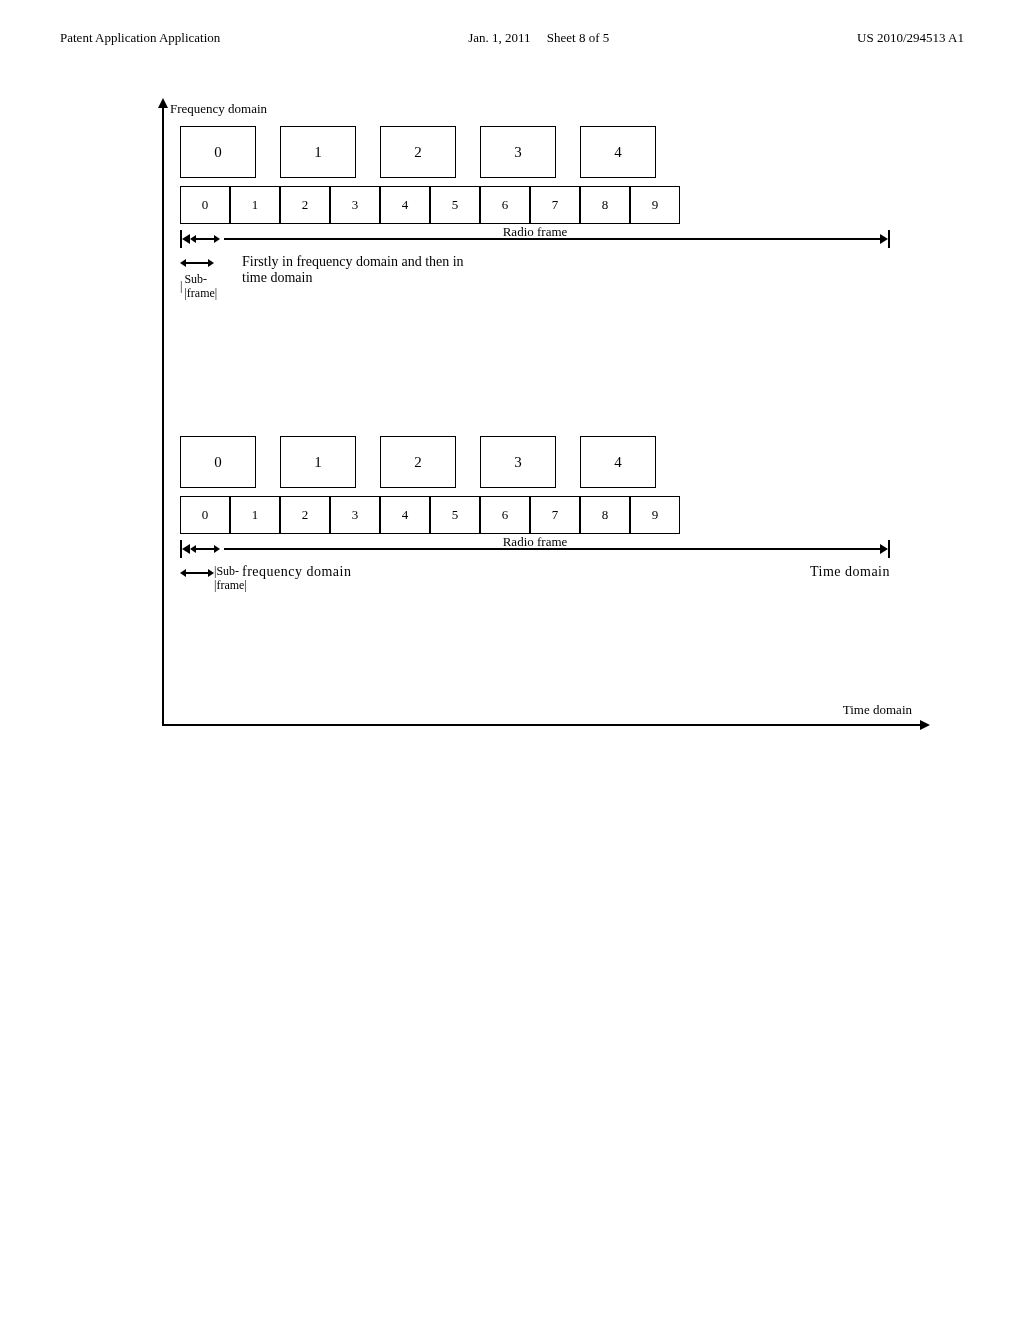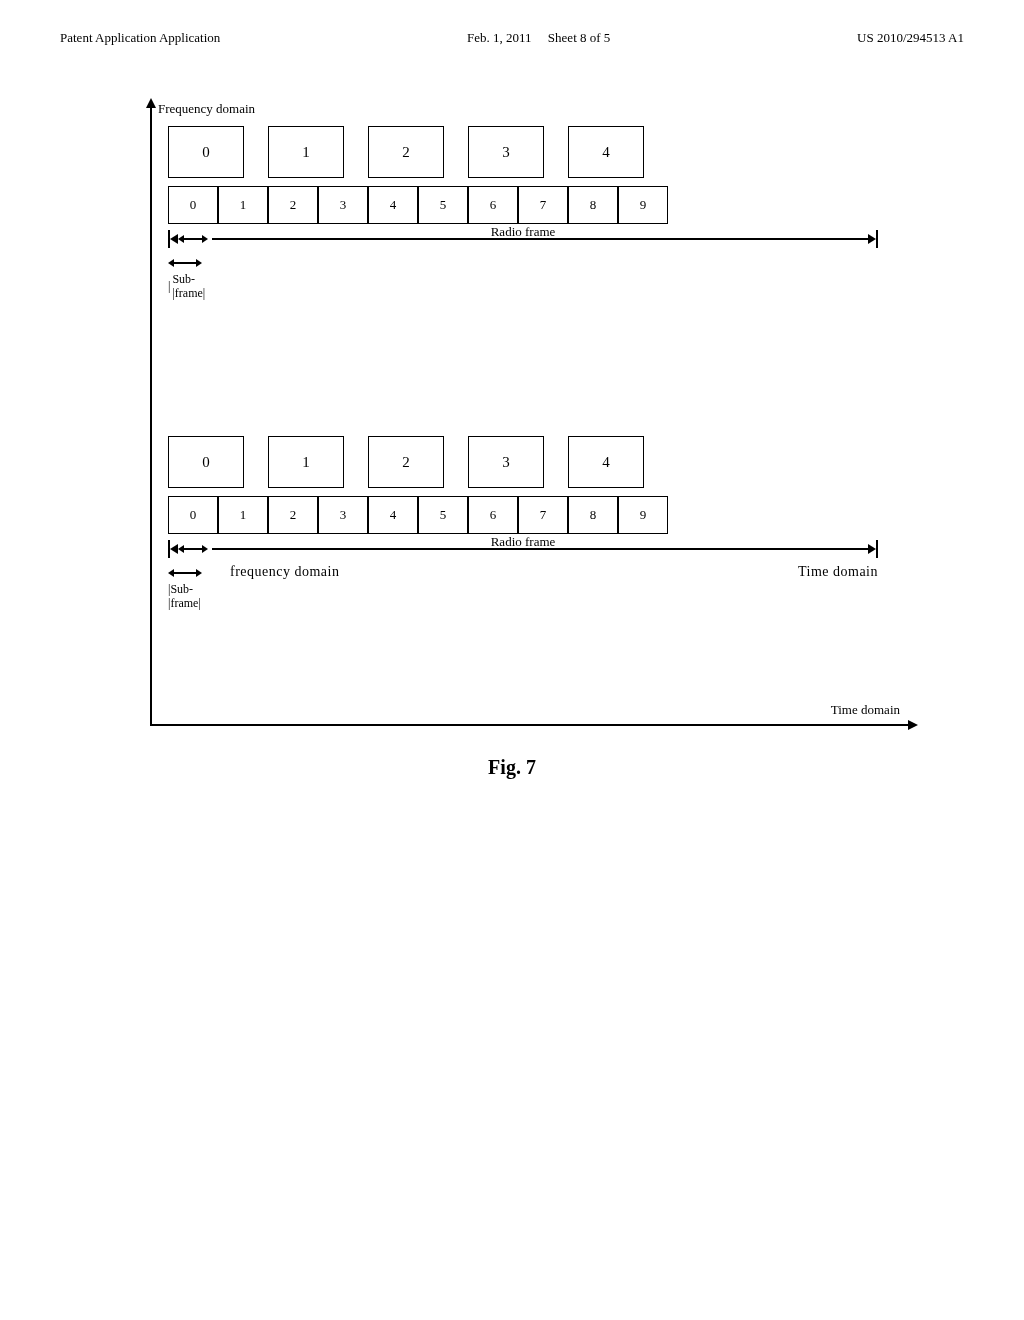--- a/index.html
+++ b/index.html
@@ -31,21 +31,21 @@
       position: relative;
       width: 780px;
       border: none;
     }
 
     
     .axes-container {
       position: relative;
       width: 760px;
       height: 620px;
-      margin-left: 28px;
+      margin-left: 40px;
     }
 
     
     .y-axis {
       position: absolute;
       left: 0;
       top: 0;
       width: 2px;
       height: 100%;
       background: #000;
@@ -157,21 +157,21 @@
       font-weight: bold;
       margin-top: 40px;
     }
   </style>
 </head>
 <body>
 
 <div class="header">
   <span>Patent Application Application</span>
   <span>
-    <span>Feb. 1, 2011</span>
+    <span>Jan. 1, 2011</span>
     &nbsp;&nbsp;&nbsp;
     <span>Sheet 8 of 5</span>
   </span>
   <span>US 2010/294513 A1</span>
 </div>
 
 <div class="main-content">
   <div class="figure-container">
 
     <div class="axes-container">
@@ -237,20 +237,24 @@
             <div style="display:flex;align-items:center;height:18px;">
               <div style="width:0;height:0;border-top:4px solid transparent;border-bottom:4px solid transparent;border-right:6px solid #000;"></div>
               <div style="width:22px;height:2px;background:#000;"></div>
               <div style="width:0;height:0;border-top:4px solid transparent;border-bottom:4px solid transparent;border-left:6px solid #000;"></div>
             </div>
             <div style="font-size:12px;line-height:1.2;display:flex;align-items:center;">
               <span style="margin-right:2px;">|</span>
               <span>Sub-<br>|frame|</span>
             </div>
           </div>
+          <div>
+            <div style="font-size:14px;">Firstly in frequency domain and then in</div>
+            <div style="font-size:14px;">time domain</div>
+          </div>
         </div>
 
       </div>
 
       <div class="section section-bottom" style="position:absolute; top:330px; left:18px; width:710px;">
 
         <div class="large-boxes" style="display:flex; flex-direction:row; margin-bottom:8px; margin-left:0;">
           <div class="large-box" style="width:76px;height:52px;border:1.5px solid #000;display:flex;align-items:center;justify-content:center;font-size:15px;margin-right:24px;">0</div>
           <div class="large-box" style="width:76px;height:52px;border:1.5px solid #000;display:flex;align-items:center;justify-content:center;font-size:15px;margin-right:24px;">1</div>
           <div class="large-box" style="width:76px;height:52px;border:1.5px solid #000;display:flex;align-items:center;justify-content:center;font-size:15px;margin-right:24px;">2</div>
@@ -281,21 +285,21 @@
               <div style="width:0;height:0;border-top:4px solid transparent;border-bottom:4px solid transparent;border-left:6px solid #000;"></div>
             </div>
           </div>
           <div style="flex:1;height:2px;background:#000;"></div>
           <div style="width:0;height:0;border-top:5px solid transparent;border-bottom:5px solid transparent;border-left:8px solid #000;"></div>
           <div style="width:2px;height:18px;background:#000;flex-shrink:0;"></div>
           <div style="position:absolute;left:50%;transform:translateX(-50%);font-size:13px;white-space:nowrap;top:-4px;">Radio frame</div>
         </div>
 
         <div style="display:flex; align-items:flex-start; margin-top:4px;">
-          <div style="display:flex;flex-direction:column;margin-right:12px;width:50px;flex-shrink:0;">
+          <div style="display:flex;flex-direction:row;margin-right:12px;width:50px;flex-shrink:0;">
             <div style="display:flex;align-items:center;height:18px;">
               <div style="width:0;height:0;border-top:4px solid transparent;border-bottom:4px solid transparent;border-right:6px solid #000;"></div>
               <div style="width:22px;height:2px;background:#000;"></div>
               <div style="width:0;height:0;border-top:4px solid transparent;border-bottom:4px solid transparent;border-left:6px solid #000;"></div>
             </div>
             <div style="font-size:12px;line-height:1.2;">
               <span style="margin-right:2px;">|Sub-</span><br>
               <span>|frame|</span>
             </div>
           </div>
@@ -304,16 +308,15 @@
               <span>frequency domain</span>
               <span style="margin-right:0px;">Time domain</span>
             </div>
           </div>
         </div>
 
       </div>
 
     </div>
 
-    <div class="fig-caption" style="margin-top:30px;">Fig. 7</div>
 
   </div>
 </div>
 
 </body></html>

